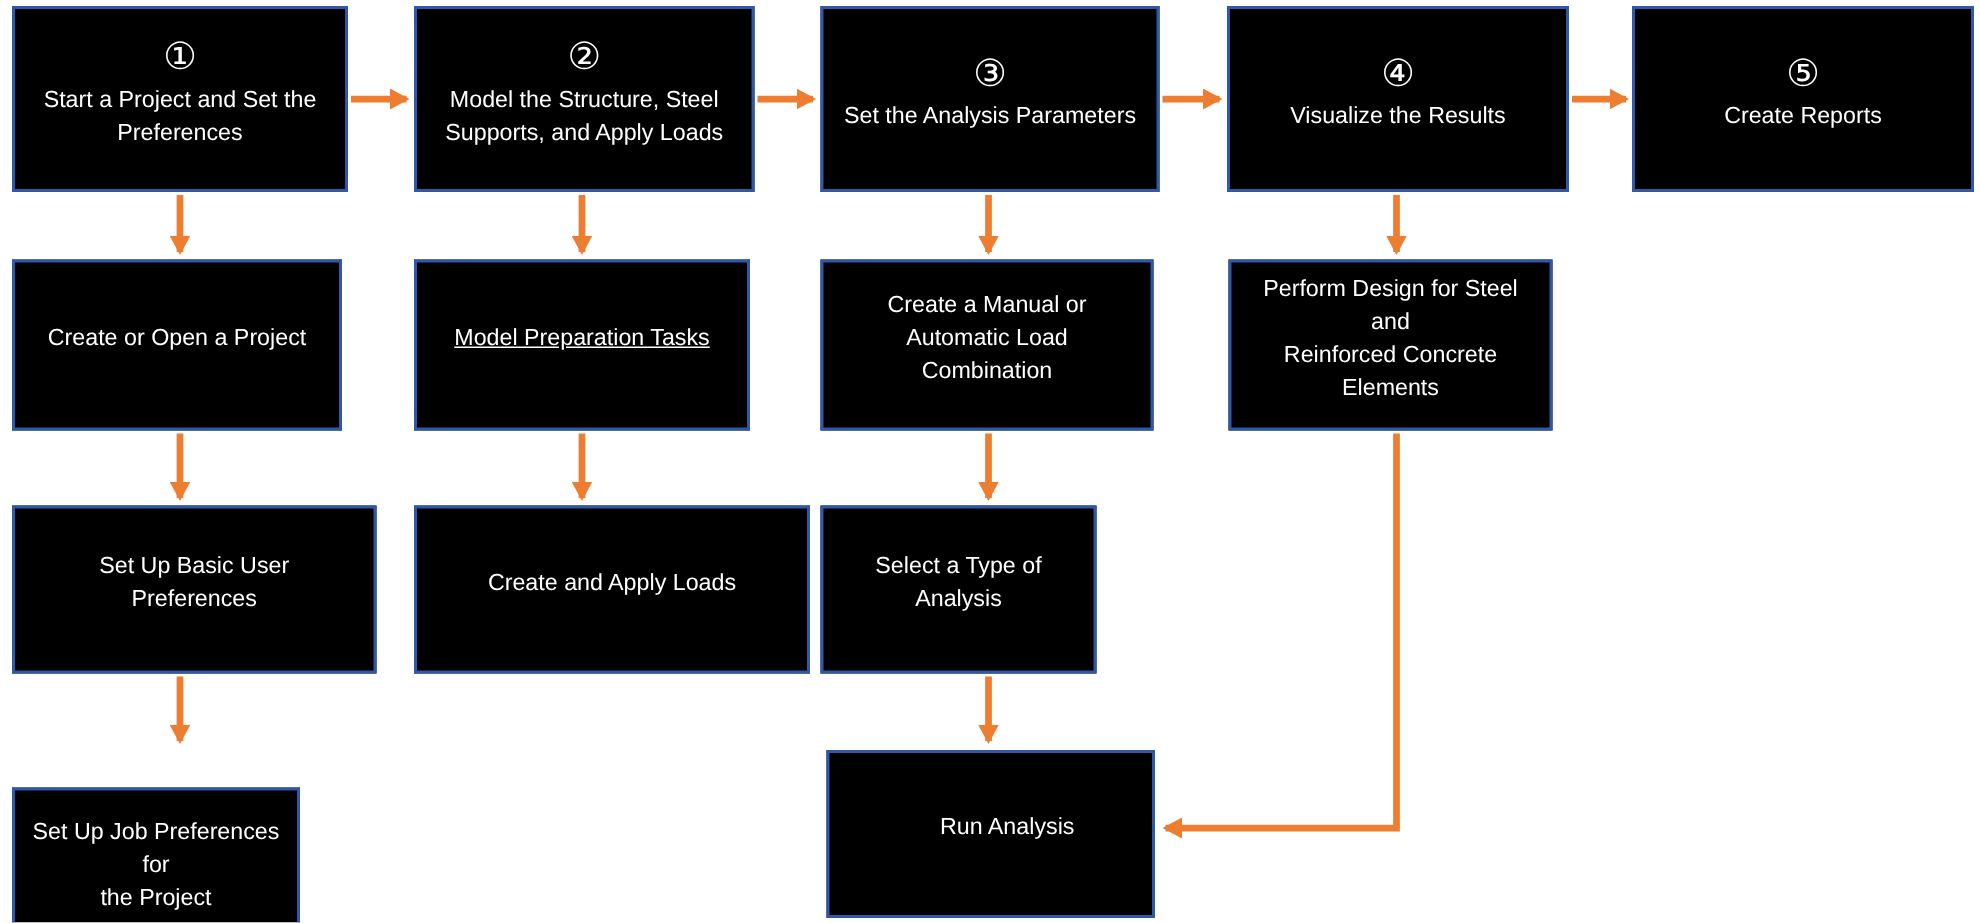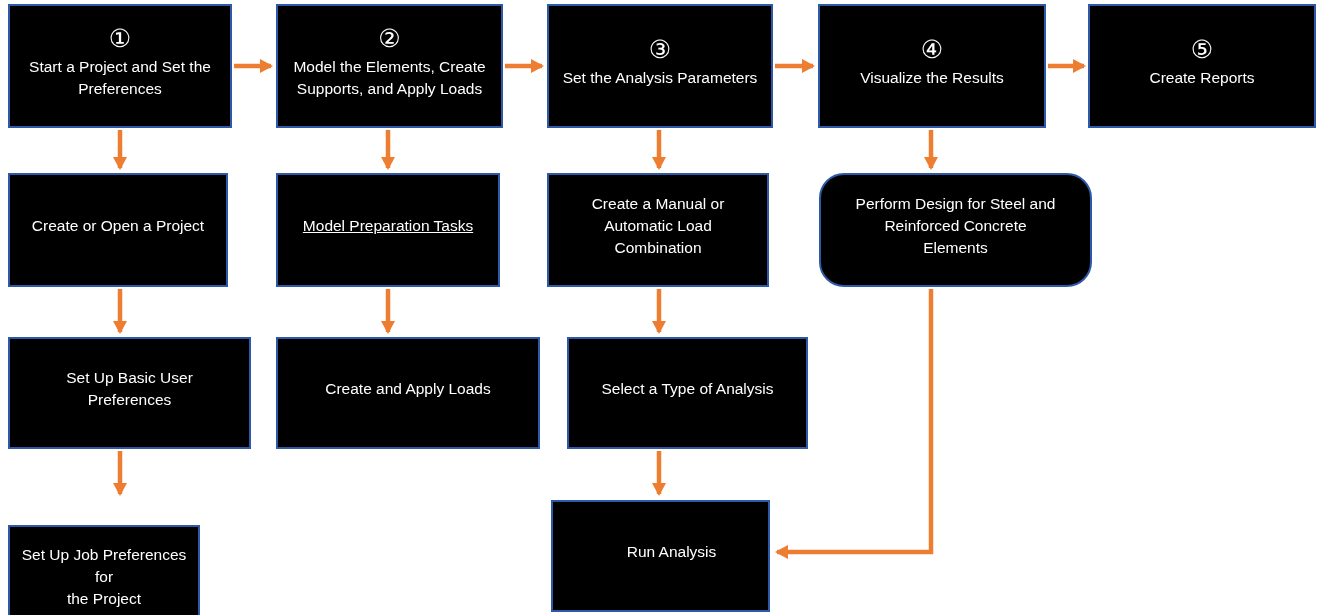--- a/index.html
+++ b/index.html
@@ -22,24 +22,24 @@
   .box .num{font-size:25px;line-height:1.15;margin-bottom:4px;font-weight:400;}
   .box .label{font-size:15.5px;line-height:22px;white-space:pre-line;}
   .b1 {left:8px;   top:4px;   width:224px;height:124px;}
   .b2 {left:276px; top:4px;   width:227px;height:124px;}
   .b3 {left:547px; top:4px;   width:226px;height:124px;}
   .b4 {left:818px; top:4px;   width:228px;height:124px;}
   .b5 {left:1088px;top:4px;   width:228px;height:124px;}
   .b6 {left:8px;   top:173px; width:220px;height:114px;}
   .b7 {left:276px; top:173px; width:224px;height:114px;text-decoration:underline;}
   .b8 {left:547px; top:173px; width:222px;height:114px;}
-  .b9 {left:819px; top:173px; width:273px;height:114px;border-radius:25px;}
+  .b9 {left:819px; top:173px; width:216px;height:114px;}
   .b10{left:8px;   top:337px; width:243px;height:112px;}
   .b11{left:276px; top:337px; width:264px;height:112px;}
-  .b12{left:567px; top:337px; width:241px;height:112px;}
+  .b12{left:547px; top:337px; width:184px;height:112px;}
   .b13{left:8px;   top:525px; width:192px;height:112px;}
   .b14{left:551px; top:500px; width:219px;height:112px;padding-left:32px;}
 </style>
 </head>
 <body>
 
 <div class="canvas">
 
   <svg class="arrows" viewBox="0 0 1320 615" xmlns="http://www.w3.org/2000/svg">
     <defs>
@@ -67,21 +67,21 @@
     <path class="arrow" d="M931,289 L931,552 L777,552" marker-end="url(#ah)"></path>
   </svg>
 
   <div class="box b1">
     <span class="num">①</span>
     <span class="label">Start a Project and Set the
 Preferences</span>
   </div>
   <div class="box b2">
     <span class="num">②</span>
-    <span class="label">Model the Elements, Create
+    <span class="label">Model the Structure, Steel
 Supports, and Apply Loads</span>
   </div>
   <div class="box b3">
     <span class="num">③</span>
     <span class="label">Set the Analysis Parameters</span>
   </div>
   <div class="box b4">
     <span class="num">④</span>
     <span class="label">Visualize the Results</span>
   </div>

